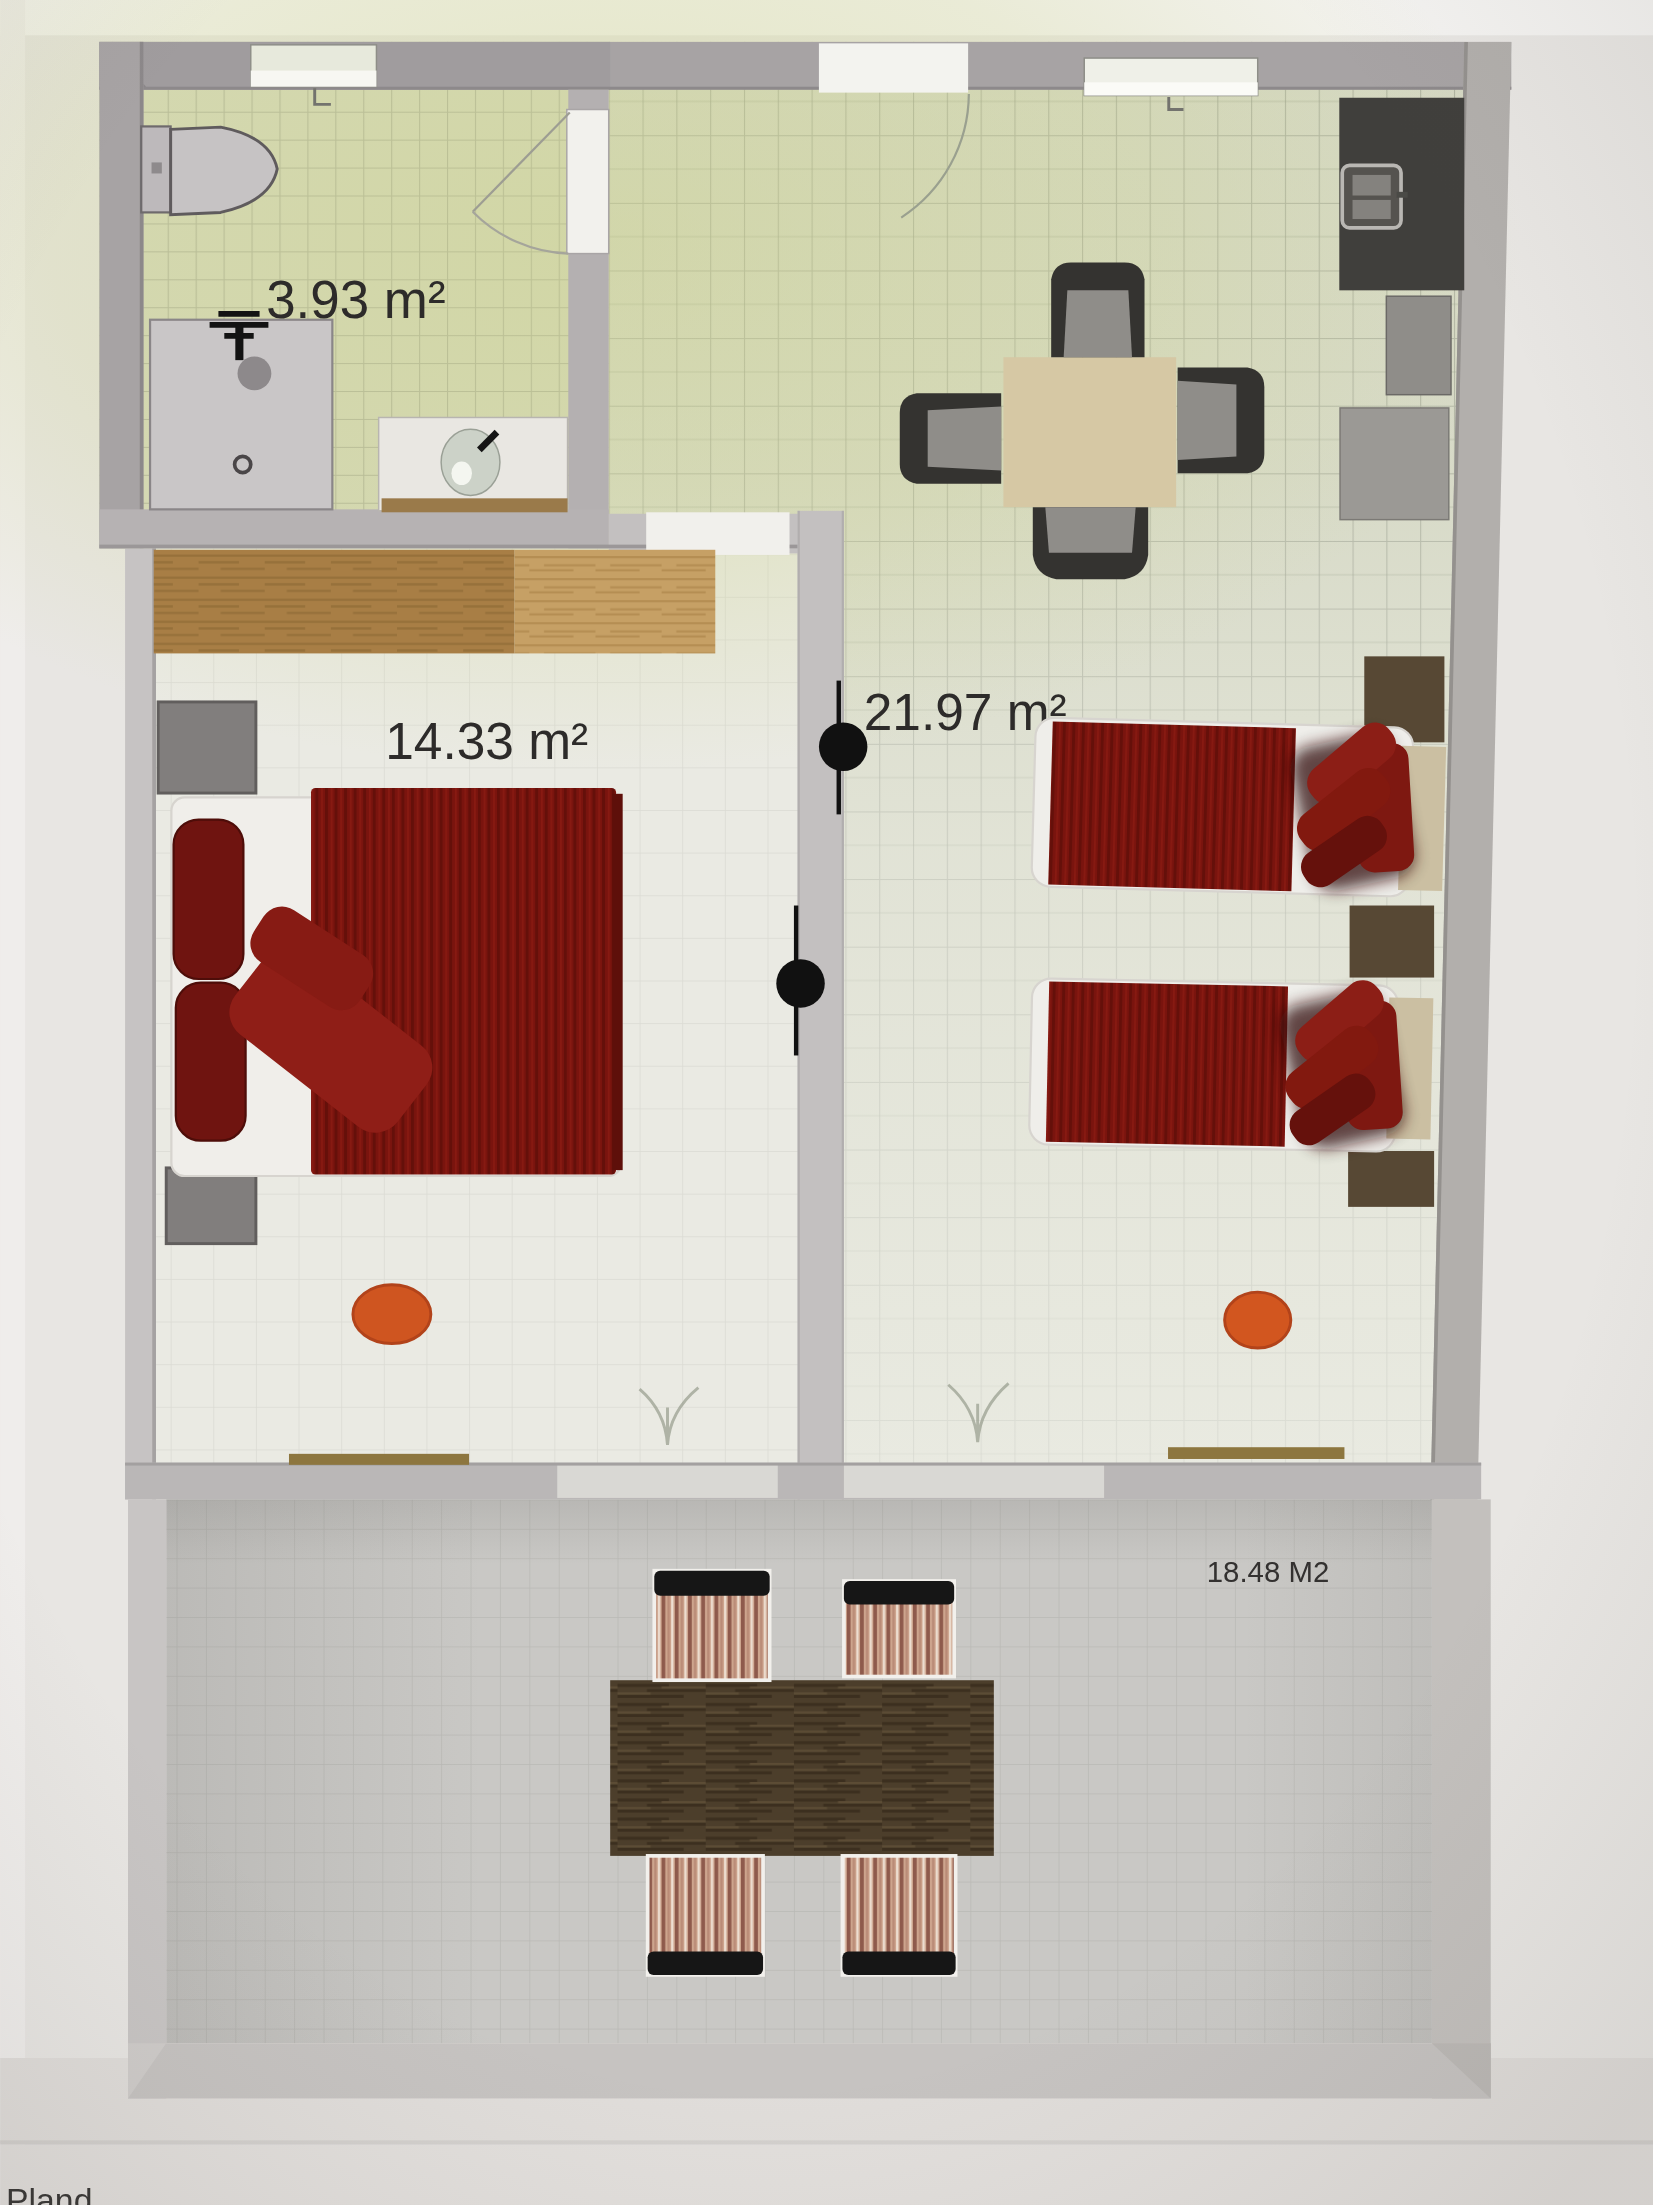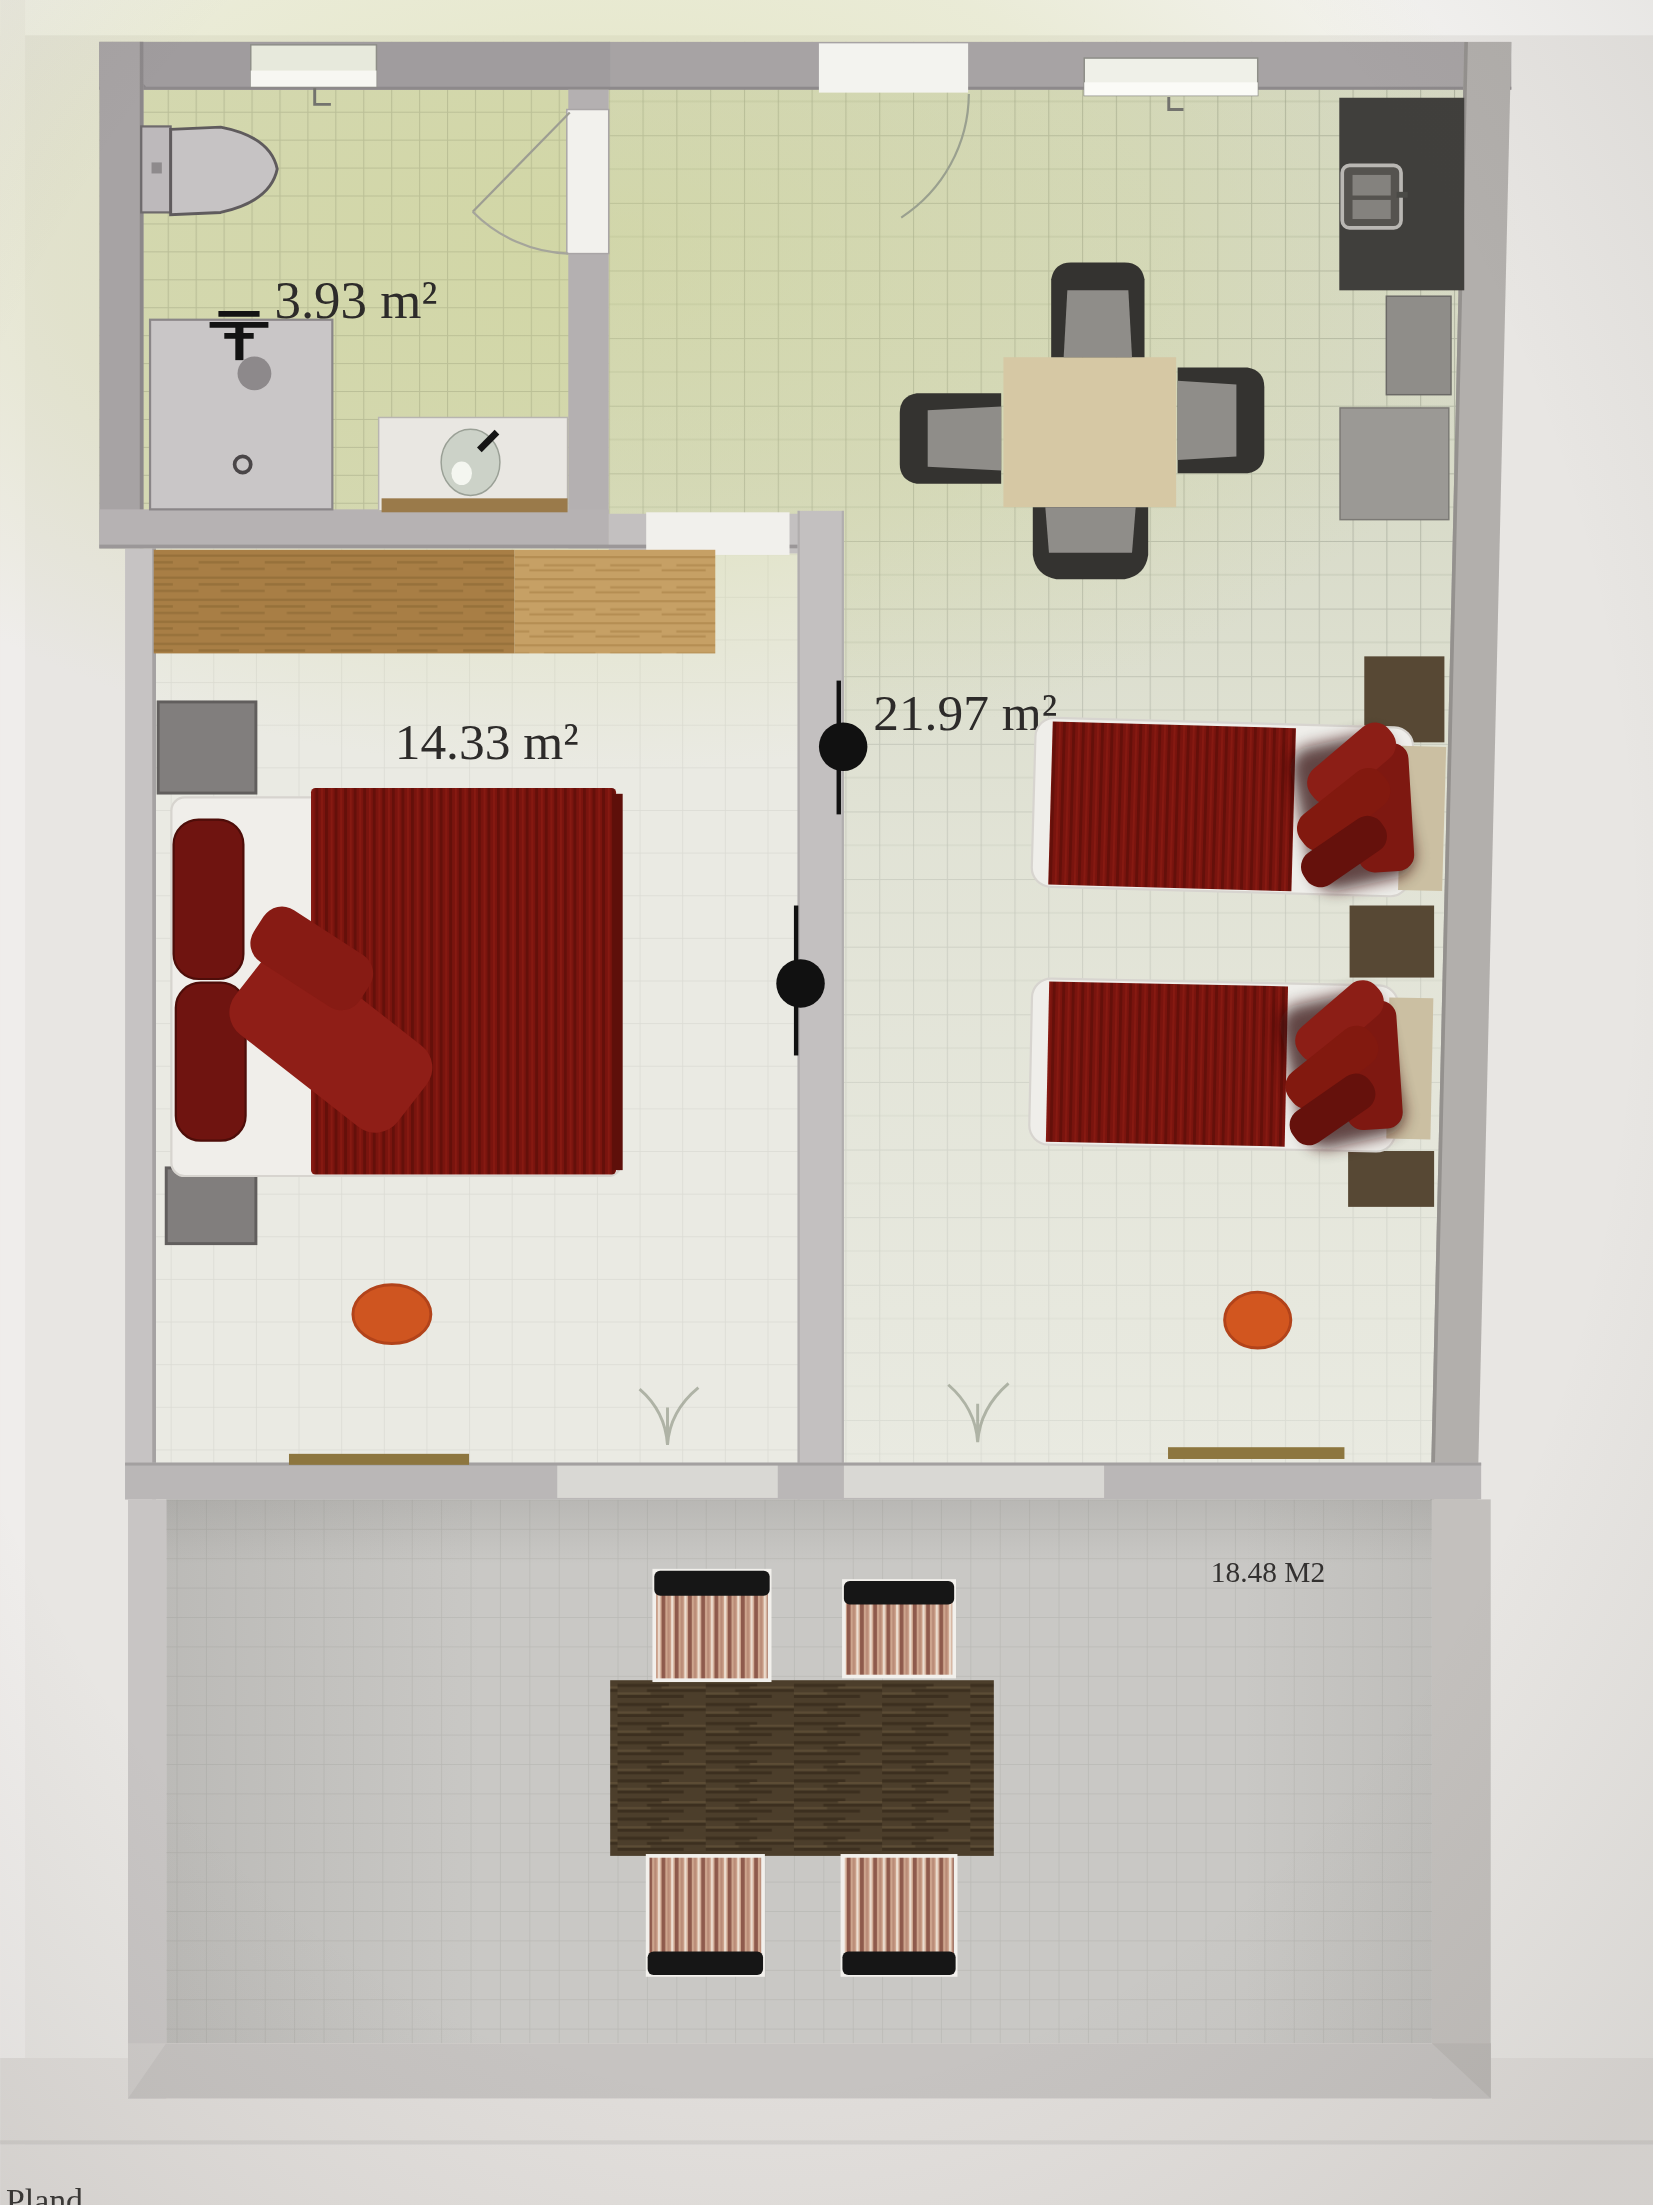--- a/index.html
+++ b/index.html
@@ -1,16 +1,16 @@
 <!DOCTYPE html>
 <html style="font-size:11.8px"><head>
 <meta charset="utf-8">
 <style>
   html,body{margin:0;padding:0;background:#e8e6e3;}
-  .wrap{position:relative;width:1654px;height:2205px;overflow:hidden;font-family:Liberation Serif, serif;}
+  .wrap{position:relative;width:1654px;height:2205px;overflow:hidden;font-family:Liberation Sans, sans-serif;}
   svg{display:block;}
 </style>
 </head>
 <body>
 <div class="wrap">
 <svg width="1654" height="2205" viewBox="0 0 2250 3000">
 <defs>
   <filter id="blur10" x="-50%" y="-50%" width="200%" height="200%">
           <feGaussianBlur stdDeviation="10"></feGaussianBlur>
         </filter>

